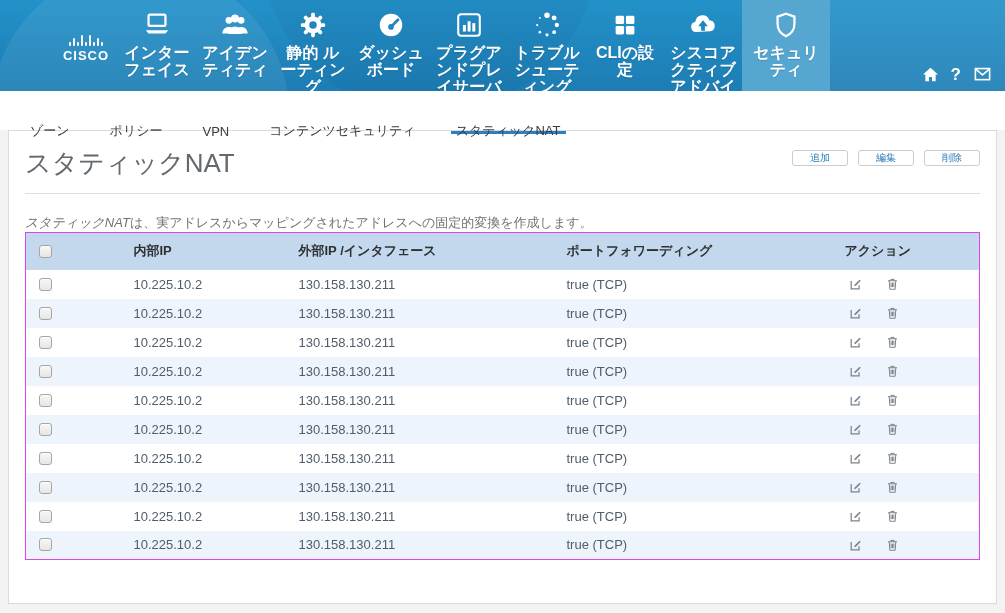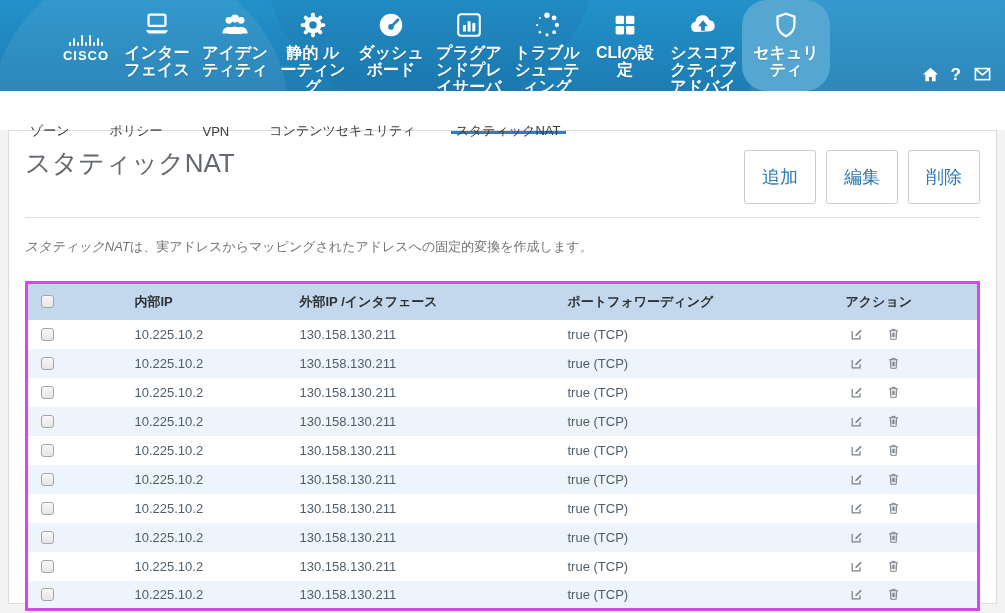--- a/index.html
+++ b/index.html
@@ -17,21 +17,21 @@
       linear-gradient(#2391c9,#1d7db4);
     padding-left: 44px;
   }
   .brand { width:64px; margin-left:10px; display:flex; flex-direction:column;
     align-items:center; justify-content:center; padding-top:6px; }
   .brand-bars { display:flex; align-items:flex-end; gap:2px; height:12px; margin-bottom:2px; }
   .brand-bars i { display:block; width:2px; background:#fff; border-radius:1px; }
   .brand-text { font-size:13px; font-weight:bold; letter-spacing:1px; }
   .nav-items { display:flex; align-items:stretch; }
   .nav-item { width:78px; padding-top:9px; text-align:center; cursor:pointer; }
-  .nav-item.active { background:#55a6d0; width:88px;border-radius:25px; }
+  .nav-item.active { background:#55a6d0; width:88px; }
   .nav-icon { height:32px; display:flex; align-items:center; justify-content:center; }
   .nav-icon svg { width:30px; height:30px; }
   .nav-label { margin:3px auto 0; width:66px; font-size:16px; font-weight:bold;
     line-height:17px; word-break:break-all; text-shadow:0 1px 1px rgba(0,0,0,.15); }
   .topbar-utils { position:absolute; right:12px; bottom:7px; display:flex;
     align-items:center; gap:11px; }
   .topbar-utils svg { display:block; }
   .util-help { font-size:17px; font-weight:bold; color:#fff; line-height:1; cursor:pointer; }
   .util-btn { cursor:pointer; }
 
@@ -42,29 +42,29 @@
     padding:0 5px; border-bottom:3px solid transparent; cursor:pointer; white-space:nowrap;margin-top:40px; }
   .tab.active { border-bottom-color:#2b80c4; }
 
   
   .card { margin:0 8px; background:#fff; border:1px solid #d8dce0;
     height:474px; padding:15px 16px 0 16px; }
   .card-head { display:flex; align-items:flex-start; justify-content:space-between; }
   .page-title { font-size:26px; color:#63696e; font-weight:normal; line-height:34px; }
   .btn-group { display:flex; gap:10px; margin-top:4px; }
   .btn { background:#fff; border:1px solid #cccccc; border-radius:3px; color:#2a7ab5;
-    font-size:18px; padding:14px 17px; cursor:pointer;
+    font-size:10px; padding:0 17px; cursor:pointer;
     font-family:"Liberation Sans","DejaVu Sans",sans-serif;text-align:right; }
   .divider { border:none; border-top:1px solid #dddddd; margin:13px 0 0 0; }
   .description { margin-top:20px; font-size:13px; color:#737373; }
   .description .em { font-style:italic; }
 
   
   table.nat { width:100%; border-collapse:collapse; table-layout:fixed;
-    margin-top:25px; border:3px solid #d946ef; }
+    border:1px solid #d946ef; }
   col.c1{width:108px;} col.c2{width:165px;} col.c3{width:268px;} col.c4{width:278px;} col.c5{width:auto;}
   thead th { background:#c3d8ec; height:37px; text-align:left; font-size:13px;
     color:#2e3133; font-weight:bold; padding:0; vertical-align:middle; }
   th.cb-col, td.cb-col { padding-left:13px; }
   tbody td { height:29px; font-size:13px; color:#4f5d6b; padding:0; vertical-align:middle; }
   tbody tr:nth-child(even) { background:#edf4fb; }
   input[type="checkbox"] { appearance:none; -webkit-appearance:none; width:13px; height:13px;
     border:1px solid #a5a5a5; border-radius:3px;
     background:linear-gradient(#f7f7f6,#e7e6e4); box-shadow:inset 0 1px 0 rgba(255,255,255,.8);
     cursor:pointer; display:block; }

